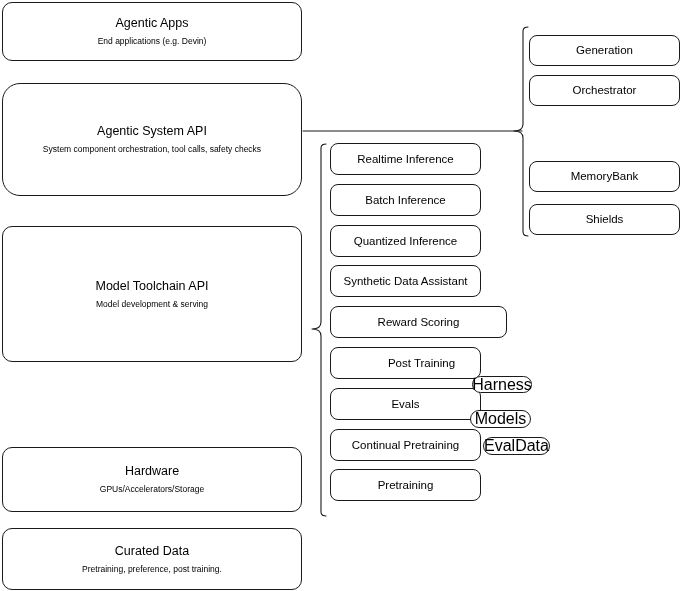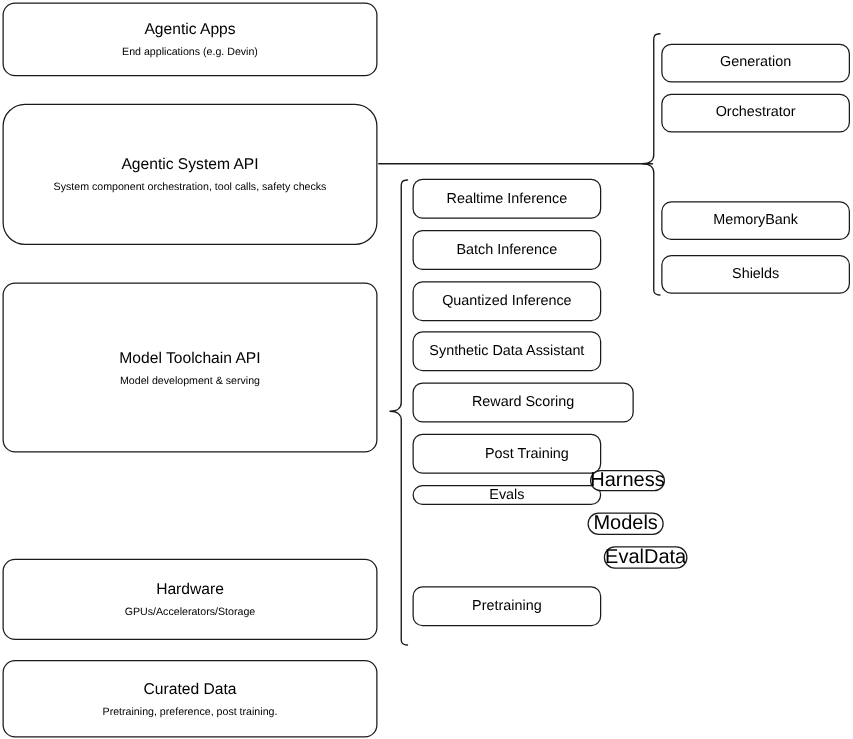--- a/index.html
+++ b/index.html
@@ -158,22 +158,25 @@
   </div>
   <div class="box item-box" style="left:330px; top:265px; width:151px; height:32px;">
     <span>Synthetic Data Assistant</span>
   </div>
   <div class="box item-box" style="left:330px; top:306px; width:177px; height:32px;">
     <span>Reward Scoring</span>
   </div>
   <div class="box item-box" style="left:330px; top:347px; width:151px; height:32px;padding-left:32px;">
     <span>Post Training</span>
   </div>
-  <div class="box item-box" style="left:330px; top:388px; width:151px; height:16px;">
+  <div class="box item-box" style="left:330px; top:388px; width:151px; height:32px;">
     <span>Evals</span>
+  </div>
+  <div class="box item-box" style="left:330px; top:429px; width:151px; height:32px;">
+    <span>Continual Pretraining</span>
   </div>
   <div class="box item-box" style="left:330px; top:469px; width:151px; height:32px;">
     <span>Pretraining</span>
   </div>
 
   <div class="pill" style="left:472px; top:376px; width:60px; height:17px;">
     <span>Harness</span>
   </div>
   <div class="pill" style="left:483px; top:393px; width:67px; height:18px;margin-top:44px;">
     <span>EvalData</span>

